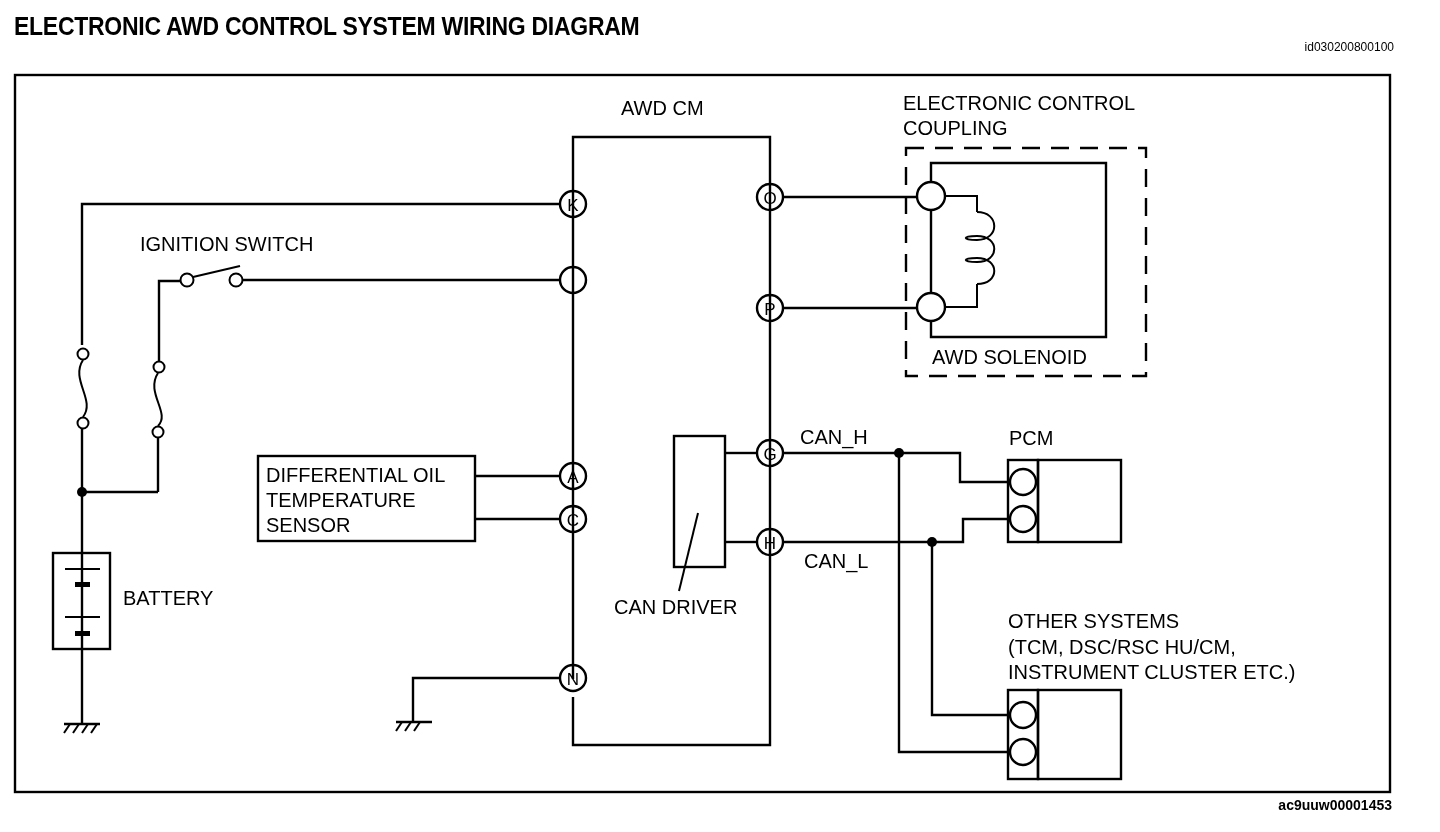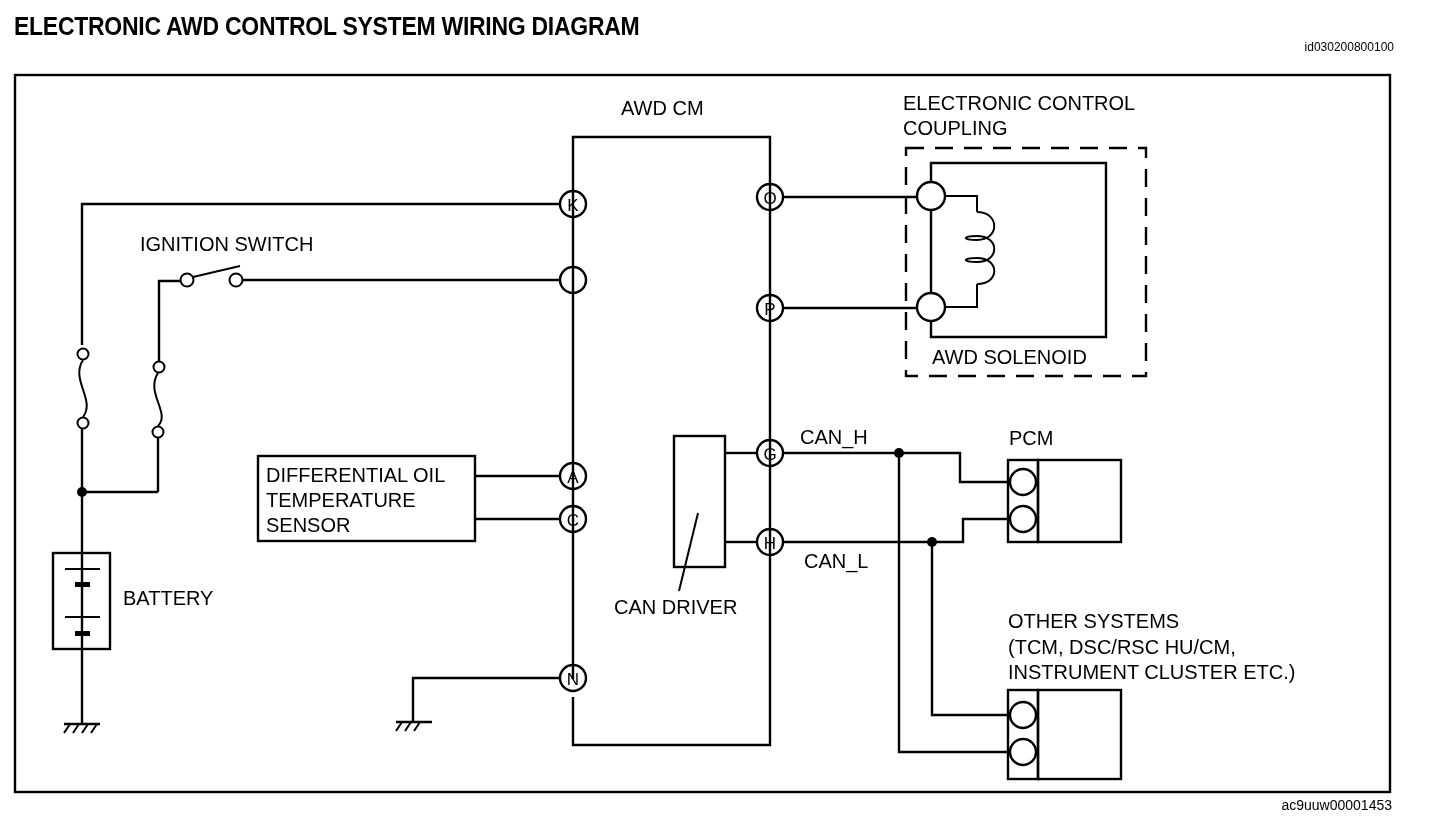--- a/index.html
+++ b/index.html
@@ -1,19 +1,19 @@
 <!DOCTYPE html>
 <html><head>
 <meta charset="utf-8">
 <style>
   html, body { margin: 0; padding: 0; background: #ffffff; }
   body { width: 1440px; height: 832px; position: relative; overflow: hidden; font-family: "Liberation Sans", sans-serif; color: #000; }
   .title { position: absolute; left: 14px; top: 12px; font-size: 25px; font-weight: bold; letter-spacing: -0.3px; transform: scaleX(0.92); transform-origin: left top; white-space: nowrap; }
   .doc-id { position: absolute; right: 46px; top: 40px; font-size: 12px; white-space: nowrap; }
-  .fig-id { position: absolute; right: 48px; top: 797px; font-size: 14px; white-space: nowrap; }
+  .fig-id { position: absolute; right: 48px; top: 797px; font-size: 14px; white-space: nowrap; font-weight: bold; }
   svg#diagram { position: absolute; left: 0; top: 0; }
   svg text { font-family: "Liberation Sans", sans-serif; font-size: 20px; fill: #000; }
   .pin-letter { font-size: 17px; text-anchor: middle; dominant-baseline: central; }
   .w { stroke: #000; stroke-width: 2.4; fill: none; }
   .thin { stroke: #000; stroke-width: 2; fill: none; }
 </style>
 </head>
 <body>
 
 <div class="title">ELECTRONIC AWD CONTROL SYSTEM WIRING DIAGRAM</div>

